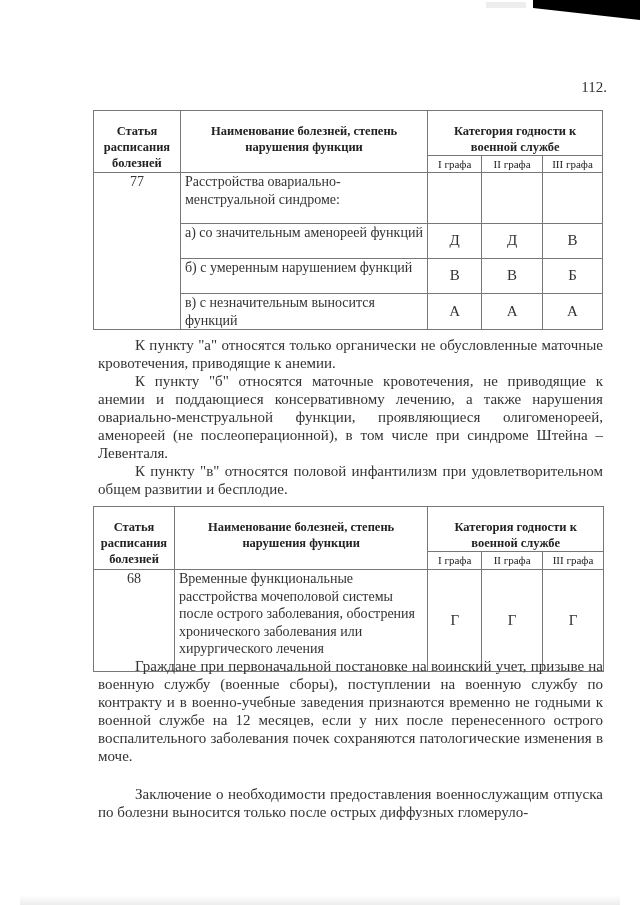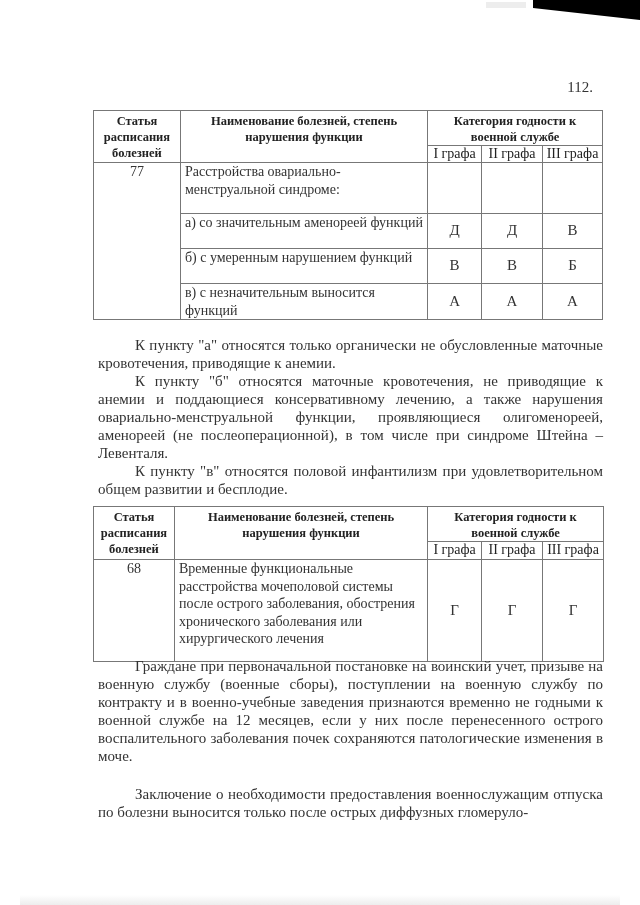--- a/index.html
+++ b/index.html
@@ -15,35 +15,35 @@
   }
   .scan-smudge {
     position: absolute; top: 2px; left: 486px; width: 40px; height: 6px;
     background: #e6e6e6; opacity: 0.7;
   }
   .bottom-noise {
     position: absolute; left: 20px; right: 20px; top: 895px; height: 10px;
     background: linear-gradient(to bottom, rgba(230,230,230,0), rgba(225,225,225,0.6));
   }
   .page-number {
-    position: absolute; top: 79px; left: 560px; width: 33px; text-align: right;
+    position: absolute; top: 79px; left: 574px; width: 33px; text-align: right;
     font-size: 15px; color: #333;
   }
   table.grid {
     position: absolute; left: 93px; border-collapse: collapse;
     font-size: 14px; line-height: 17.5px; color: #333;
   }
   table.grid td, table.grid th {
     border: 1px solid #777; padding: 0 4px; vertical-align: top;
   }
   table.grid th {
     font-weight: bold; font-size: 12.5px; line-height: 16px; text-align: center;
-    color: #222; padding-top: 2px;
+    color: #222; padding-top: 12px;
   }
-  table.grid th.sub { font-weight: normal; font-size: 14px; padding: 0 1px; white-space: nowrap; margin-left: 19px; }
+  table.grid th.sub { font-weight: normal; font-size: 11px; padding: 0 1px; white-space: nowrap; margin-left: 19px; }
   table.grid td.num { text-align: center; margin-top: 41px; }
   table.grid td.cat { text-align: center; vertical-align: middle; font-size: 15px; }
   #t1 { top: 110px; width: 510px; }
   #t2 { top: 506px; width: 511px; }
   .para {
     position: absolute; left: 98px; width: 505px;
     font-size: 15px; line-height: 18px; color: #333;
     text-align: justify; text-indent: 37px; margin: 0;
   }
 </style>

